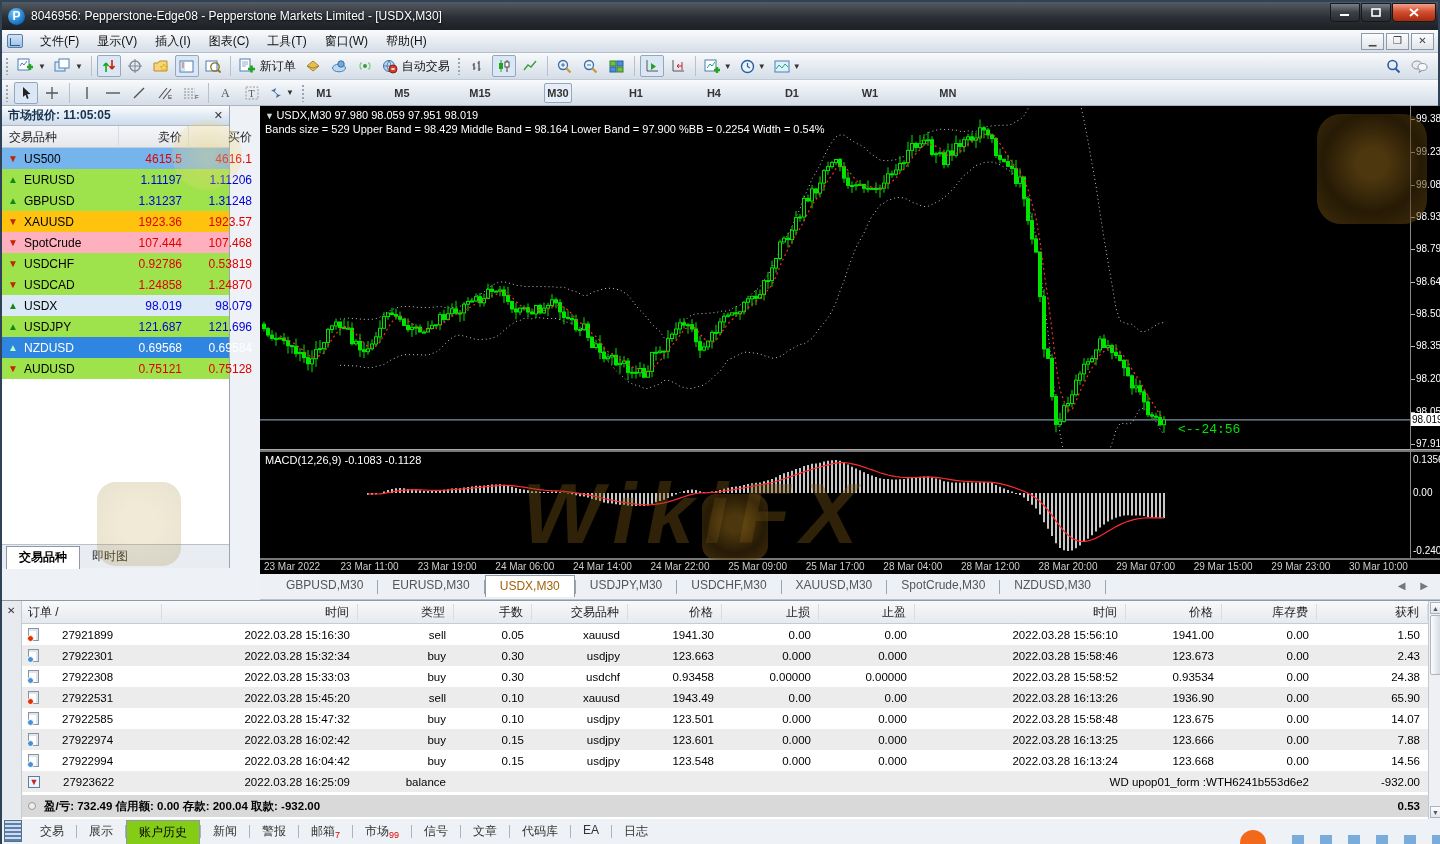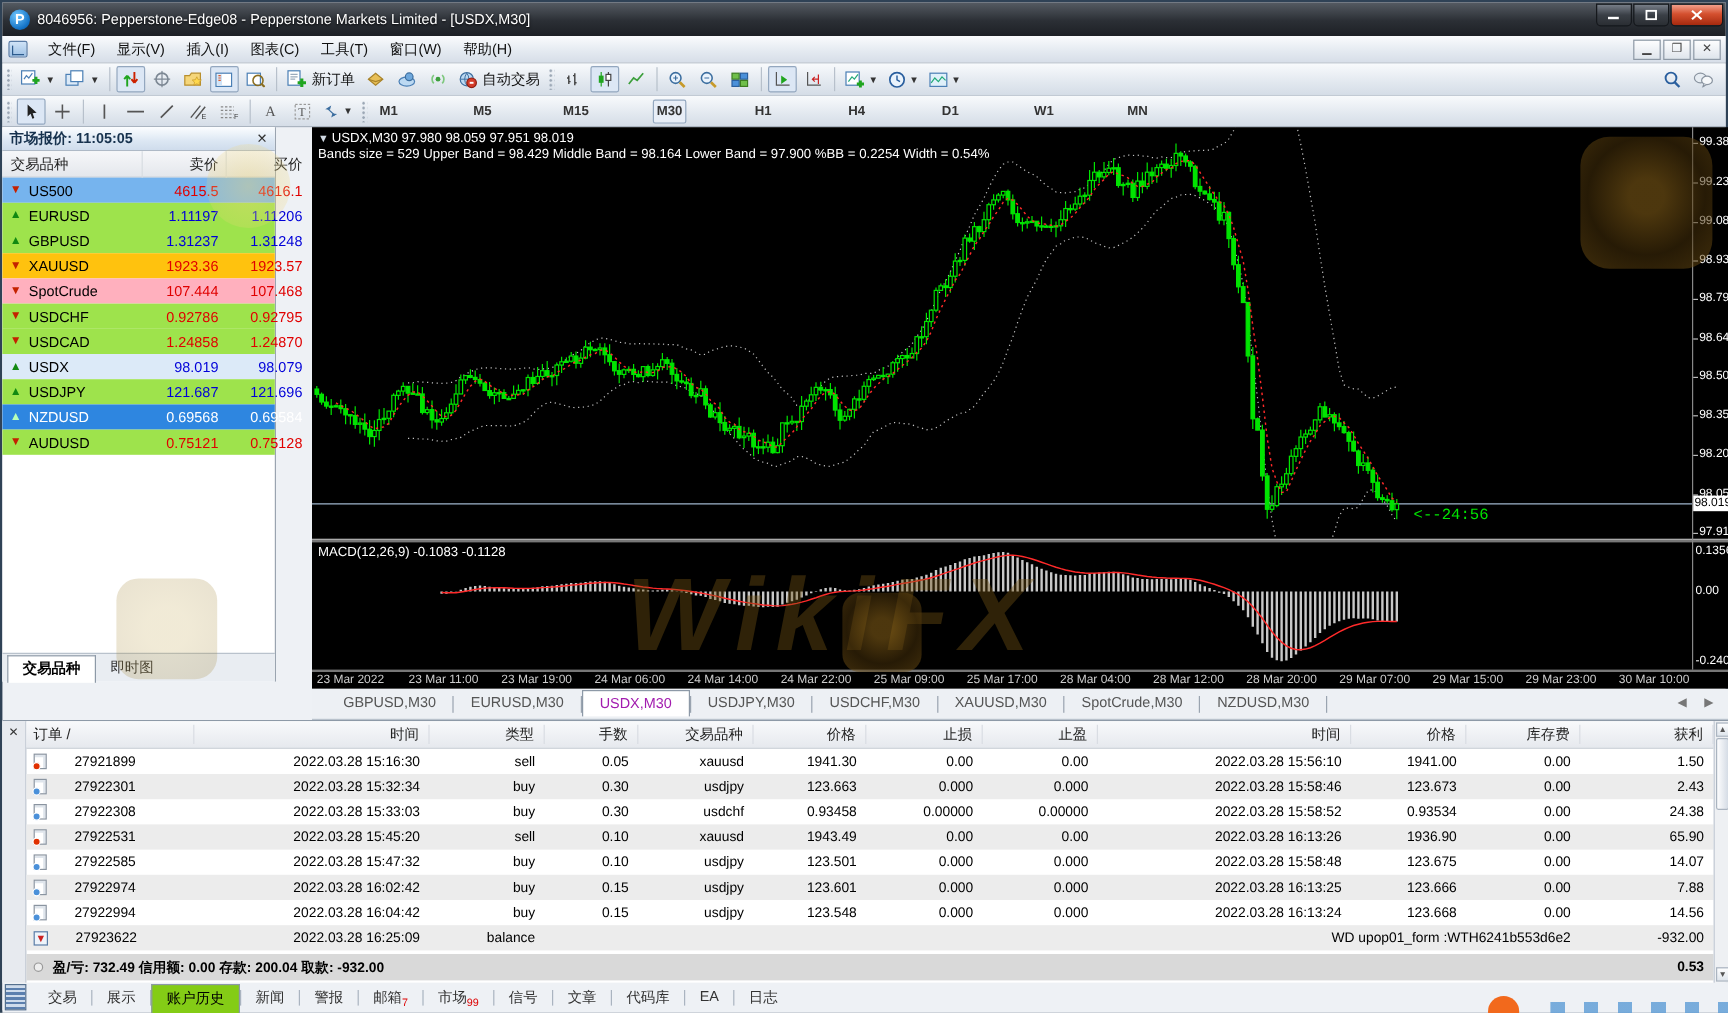--- a/index.html
+++ b/index.html
@@ -94,21 +94,21 @@
   #time-axis { position:absolute; left:0; top:454px; width:1182px; height:14px; }
   .tlab { position:absolute; top:1px; color:#ccc; font-size:10px; white-space:nowrap; transform:translateX(-50%); }
   #info1,#info2 { position:absolute; color:#fff; font-size:11px; left:5px; z-index:2; white-space:nowrap;}
   #info1 { top:3px; } #info2 { top:17px; }
   #macd-label { position:absolute; left:5px; top:348px; color:#fff; font-size:11px; z-index:2; }
 
   
   #chart-tabs { position:absolute; left:258px; top:572px; width:1182px; height:26px; background:#edf0f4;
     border-bottom:1px solid #b9c2cc; display:flex; align-items:flex-start; padding-left:12px; }
   .ctab { padding:3px 14px 4px; color:#555; margin-top:1px; white-space:nowrap; }
-  .ctab.active { background:#fff; border:1px solid #8d99a7; border-bottom:none; color:#a21caf; }
+  .ctab.active { background:#fff; border:1px solid #8d99a7; border-bottom:none; color:#a16207; }
   .ctab-sep { width:1px; height:14px; background:#9aa4b0; margin-top:6px; }
   #tab-scroll { margin-left:auto; margin-right:8px; color:#777; font-size:10px; margin-top:6px; letter-spacing:6px;}
 
   
   #terminal { position:absolute; left:0; top:598px; width:1440px; height:219px; background:#fff; border-top:1px solid #8d99a7; }
   #term-close-strip { position:absolute; left:0; top:0; width:20px; height:100%; background:#e7eaef; border-right:1px solid #c2cad4; }
   #term-close { position:absolute; left:5px; top:4px; color:#333; font-size:10px; font-weight:bold; }
   .hgrid { display:grid; grid-template-columns:140px 196px 96px 78px 96px 94px 97px 96px 211px 96px 95px 111px; }
   #hist-head { position:absolute; left:20px; top:0; width:1406px; height:23px;
     background:linear-gradient(#f8f9fb,#e6e9ee); border-bottom:1px solid #c6ccd4; align-items:center; color:#222; }
@@ -506,21 +506,21 @@
           </div>
           <div class="px" style="color: rgb(224, 0, 0);">107.444</div>
           <div class="px" style="color: rgb(224, 0, 0);">107.468</div>
         </div>
         <div class="mwrow" style="background: rgb(158, 227, 76);">
           <div class="sym">
             <div class="arr" style="color: rgb(196, 34, 0);">▼</div>
             <div style="color: rgb(0, 0, 0);">USDCHF</div>
           </div>
           <div class="px" style="color: rgb(224, 0, 0);">0.92786</div>
-          <div class="px" style="color: rgb(224, 0, 0);">0.92795</div>
+          <div class="px" style="color: rgb(224, 0, 0);">0.53819</div>
         </div>
         <div class="mwrow" style="background: rgb(158, 227, 76);">
           <div class="sym">
             <div class="arr" style="color: rgb(196, 34, 0);">▼</div>
             <div style="color: rgb(0, 0, 0);">USDCAD</div>
           </div>
           <div class="px" style="color: rgb(224, 0, 0);">1.24858</div>
           <div class="px" style="color: rgb(224, 0, 0);">1.24870</div>
         </div>
         <div class="mwrow" style="background: rgb(220, 234, 248);">

